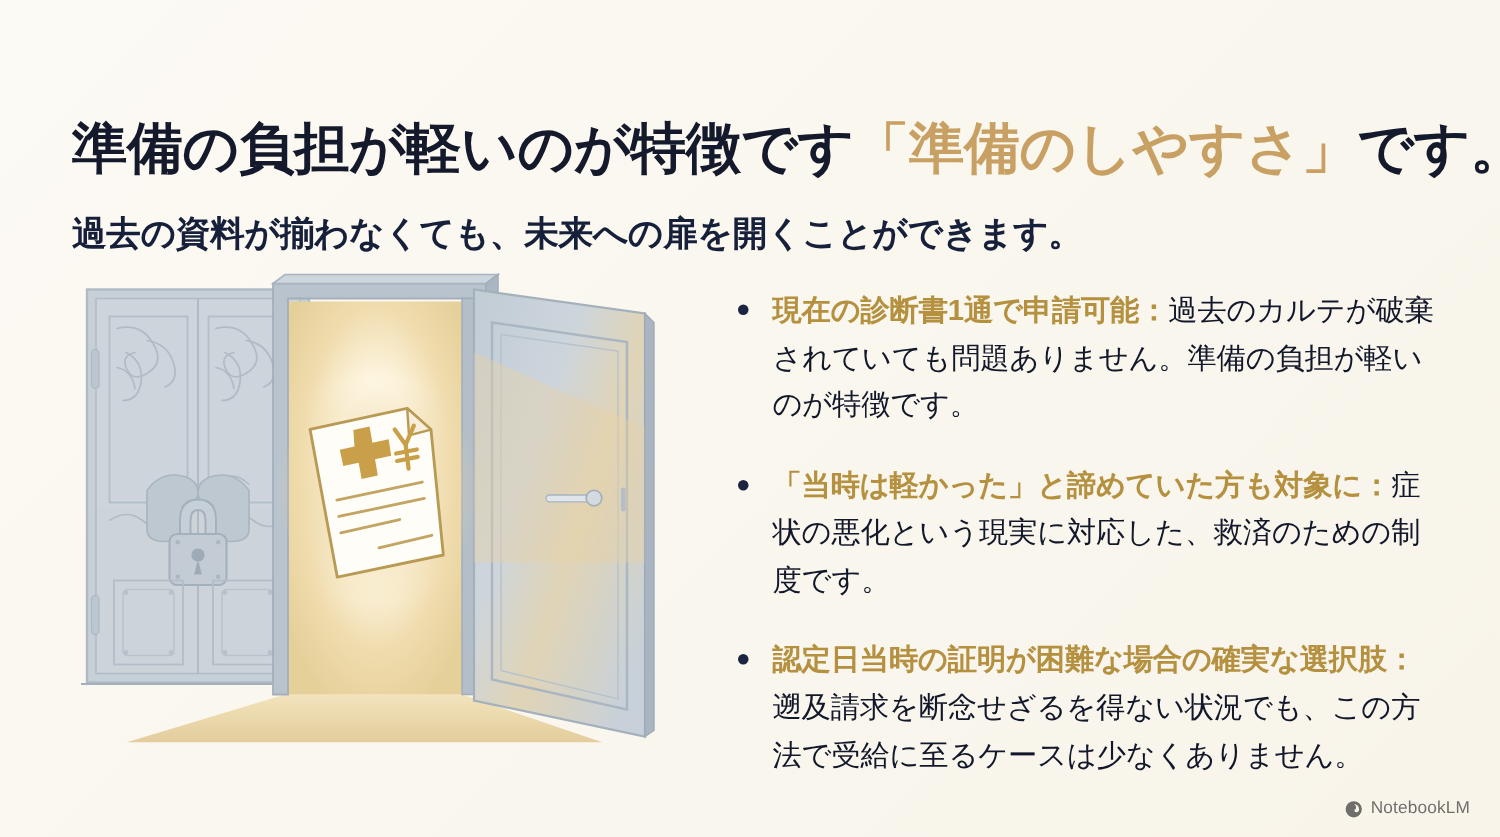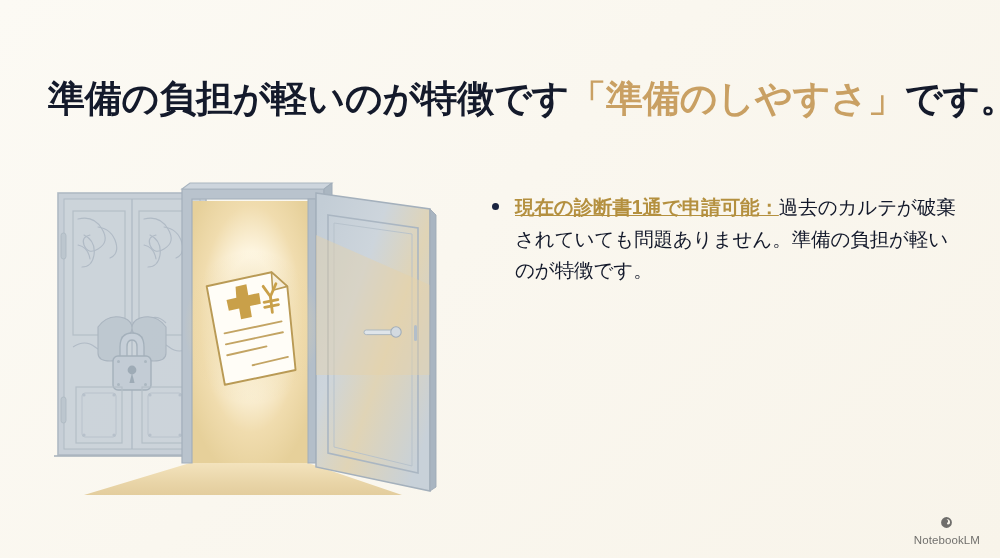--- a/index.html
+++ b/index.html
@@ -74,59 +74,58 @@
     left: 5px;
     top: 11px;
     width: 7px;
     height: 7px;
     border-radius: 50%;
     background: #1b2440;
   }
   .bullet .lead {
     color: #b4903f;
     font-weight: 700;
-    text-decoration: underline;
   }
   .bullet .body { color: #12182a; }
 
   
   .art {
     position: absolute;
     left: 40px;
     top: 175px;
     width: 420px;
     height: 320px;
   }
   .art svg { display: block; width: 100%; height: 100%; }
 
   
   .watermark {
     position: absolute;
     right: 20px;
     bottom: 12px;
     display: flex;
-    align-items: center;
+    align-items: flex-start;
     gap: 5px;
     opacity: 0.72;
-    flex-direction: column;
   }
   .watermark .wm-label {
     font-size: 11.5px;
     color: #3b3b3b;
     letter-spacing: 0.1px;
   }
   .wm-mark { width: 13px; height: 13px; display: block; }
 </style>
 </head>
 <body>
 
 <div class="slide">
 
   <h1 class="title"><span>準備の負担が軽いのが特徴です</span><span class="accent">「準備のしやすさ」</span><span>です。</span></h1>
 
+  <h2 class="subtitle">過去の資料が揃わなくても、未来への扉を開くことができます。</h2>
 
   <div class="art">
     <svg viewBox="0 0 420 320" xmlns="http://www.w3.org/2000/svg" role="img" aria-label="door illustration">
       <defs>
         <linearGradient id="doorFaceGrad" x1="0" y1="0" x2="1" y2="0.6">
           <stop offset="0%" stop-color="#c4cfd8"></stop>
           <stop offset="42%" stop-color="#c9d2da"></stop>
           <stop offset="70%" stop-color="#d6cdb6"></stop>
           <stop offset="100%" stop-color="#cdd4db"></stop>
         </linearGradient>
@@ -261,20 +260,26 @@
           </g>
         </g>
       </g>
     </svg>
   </div>
 
   <ul class="bullets" style="list-style:none;margin:0;padding:0;">
     <li class="bullet">
       <span class="bullet-dot"></span><span class="lead">現在の診断書1通で申請可能：</span><span class="body">過去のカルテが破棄されていても問題ありません。準備の負担が軽いのが特徴です。</span>
     </li>
+    <li class="bullet">
+      <span class="bullet-dot"></span><span class="lead">「当時は軽かった」と諦めていた方も対象に：</span><span class="body">症状の悪化という現実に対応した、救済のための制度です。</span>
+    </li>
+    <li class="bullet">
+      <span class="bullet-dot"></span><span class="lead">認定日当時の証明が困難な場合の確実な選択肢：</span><span class="body">遡及請求を断念せざるを得ない状況でも、この方法で受給に至るケースは少なくありません。</span>
+    </li>
   </ul>
 
   <div class="watermark">
     <svg class="wm-mark" viewBox="0 0 24 24">
       <path d="M12 2a10 10 0 1 0 10 10A10 10 0 0 0 12 2zm0 3.4a6.6 6.6 0 0 1 6.6 6.6 3.6 3.6 0 0 1-3.6 3.6A2.2 2.2 0 0 1 12.8 13.4 1.5 1.5 0 0 1 14.3 11.9 5 5 0 0 0 12 5.4z" fill="#3b3b3b"></path>
     </svg>
     <span class="wm-label">NotebookLM</span>
   </div>
 
 </div>

